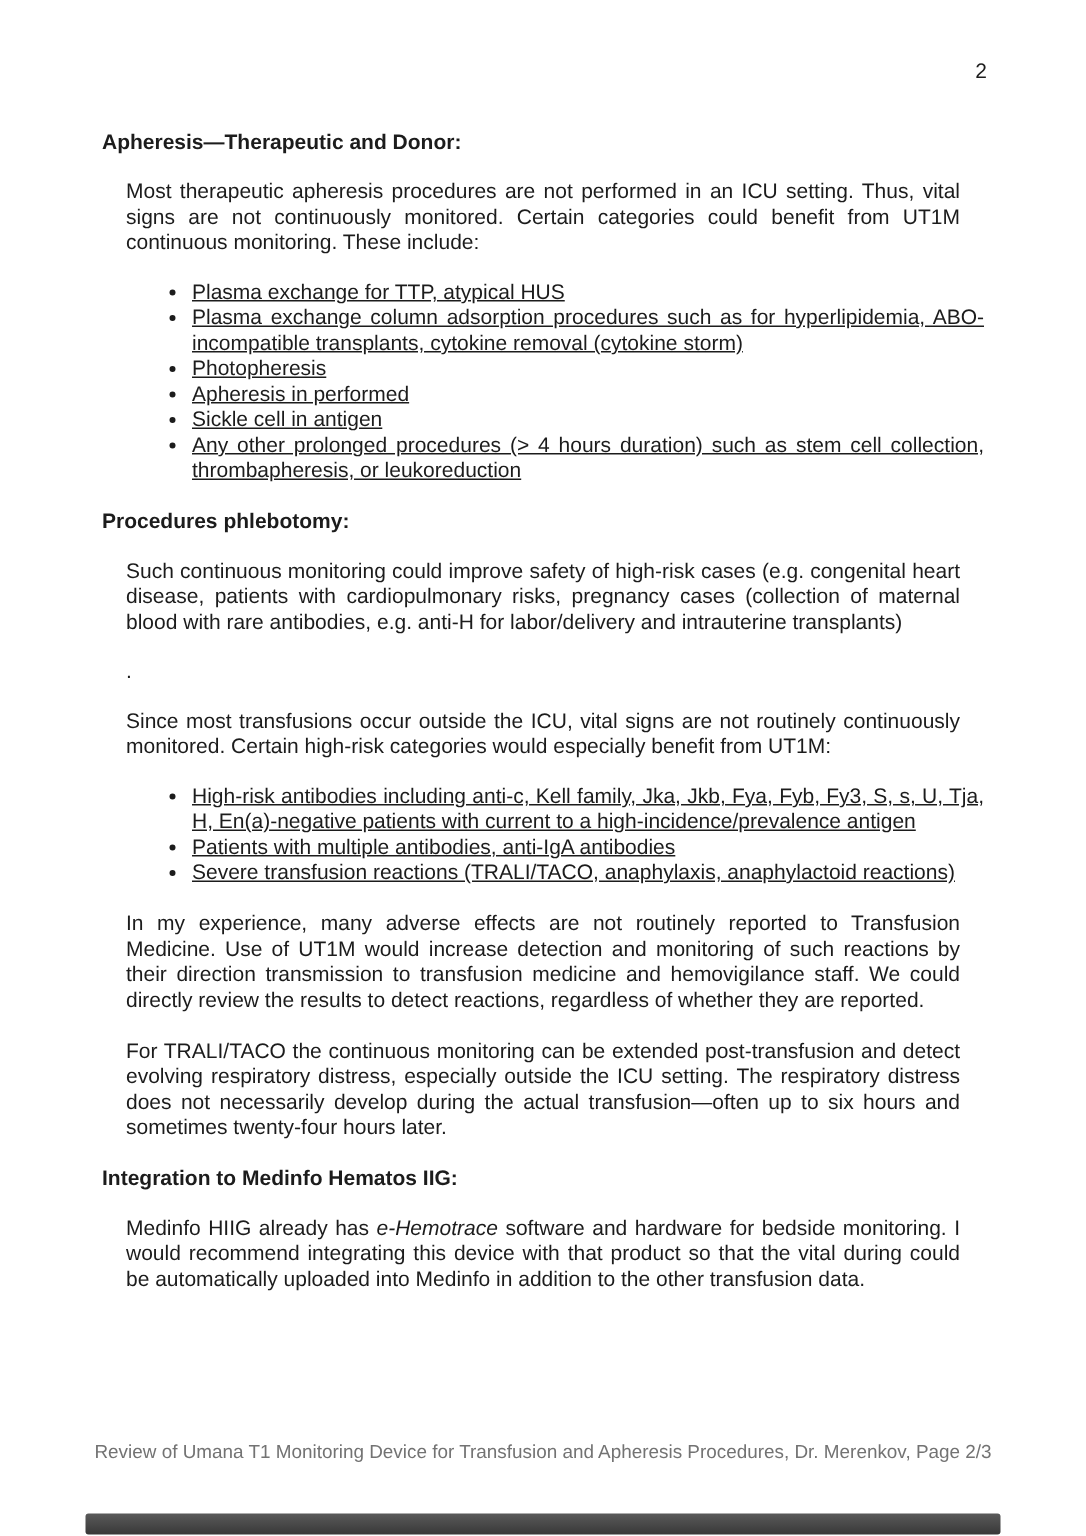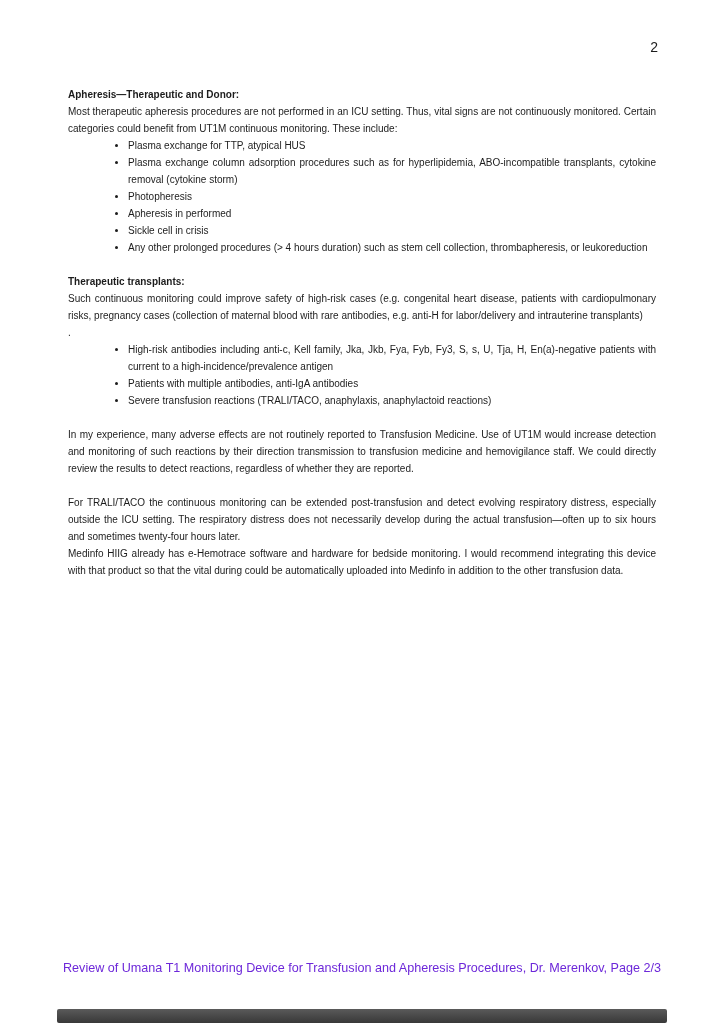--- a/index.html
+++ b/index.html
@@ -3,32 +3,32 @@
 <meta charset="utf-8">
 <style>
   html, body { margin:0; padding:0; background:#ffffff; }
   .page {
     position:relative; width:724px; height:1024px; background:#ffffff;
     font-family:"Liberation Sans", sans-serif; color:#1c1c1c; overflow:hidden;
   }
   .page-num { position:absolute; top:39px; right:66px; font-size:14px; }
   .content {
     position:absolute; left:68px; top:86px; width:588px;
-    font-size:10px; line-height:17px; text-align:justify;
+    font-size:14px; line-height:17px; text-align:justify;
   }
-  .content p { margin:0; }
+  .content p { margin:16px; }
   .h { font-weight:bold; text-align:left; }
   .mt1 { margin-top:17px !important; }
   .mts { margin-top:30px !important; }
-  ul.bullets { margin:0; padding:0 0 0 60px; list-style:disc outside; }
+  ul.bullets { margin:0; padding:0 0 0 60px; list-style:disc outside;text-decoration:underline; }
   ul.bullets li { margin:0; padding:0; text-align:justify; }
-  .it { }
+  .it { font-style:italic; }
   .footer {
     position:absolute; left:0; right:0; top:961px; text-align:center;
-    font-size:12.6px; color:#6d28d9;
+    font-size:12.6px; color:#737373;
   }
   .bottom-bar {
     position:absolute; left:57px; top:1009px; width:610px; height:14px;
     background:linear-gradient(180deg,#5a5a5a,#383838); border-radius:2px;
   }
 </style>
 </head>
 <body>
 
 <div class="page">
@@ -37,36 +37,38 @@
 
   <div class="content">
 
     <div class="h">Apheresis—Therapeutic and Donor:</div>
     <p>Most therapeutic apheresis procedures are not performed in an ICU setting.  Thus, vital signs are not continuously monitored.  Certain categories could benefit from UT1M continuous monitoring.  These include:</p>
     <ul class="bullets">
       <li>Plasma exchange for TTP, atypical HUS</li>
       <li>Plasma exchange column adsorption procedures such as for hyperlipidemia, ABO-incompatible transplants, cytokine removal (cytokine storm)</li>
       <li>Photopheresis</li>
       <li>Apheresis in performed</li>
-      <li>Sickle cell in crisis</li>
+      <li>Sickle cell in antigen</li>
       <li>Any other prolonged procedures (&gt; 4 hours duration) such as stem cell collection, thrombapheresis, or leukoreduction</li>
     </ul>
 
-    <div class="h mt1">Therapeutic transplants:</div>
+    <div class="h mt1">Procedures phlebotomy:</div>
     <p>Such continuous monitoring could improve safety of high-risk cases (e.g. congenital heart disease, patients with cardiopulmonary risks, pregnancy cases (collection of maternal blood with rare antibodies, e.g. anti-H for labor/delivery and intrauterine transplants)</p>
     <p>.</p>
 
+    <p>Since most transfusions occur outside the ICU, vital signs are not routinely continuously monitored.  Certain high-risk categories would especially benefit from UT1M:</p>
     <ul class="bullets">
       <li>High-risk antibodies including anti-c, Kell family, Jka, Jkb, Fya, Fyb, Fy3, S, s, U, Tja, H, En(a)-negative patients with current to a high-incidence/prevalence antigen</li>
       <li>Patients with multiple antibodies, anti-IgA antibodies</li>
       <li>Severe transfusion reactions (TRALI/TACO, anaphylaxis, anaphylactoid reactions)</li>
     </ul>
     <p class="mt1">In my experience, many adverse effects are not routinely reported to Transfusion Medicine.  Use of UT1M would increase detection and monitoring of such reactions by their direction transmission to transfusion medicine and hemovigilance staff.  We could directly review the results to detect reactions, regardless of whether they are reported.</p>
     <p class="mt1">For TRALI/TACO the continuous monitoring can be extended post-transfusion and detect evolving respiratory distress, especially outside the ICU setting.  The respiratory distress does not necessarily develop during the actual transfusion—often up to six hours and sometimes twenty-four hours later.</p>
 
+    <div class="h mt1">Integration to Medinfo Hematos IIG:</div>
     <p><span>Medinfo HIIG already has </span><span class="it">e-Hemotrace</span><span> software and hardware for bedside monitoring.  I would recommend integrating this device with that product so that the vital during could be automatically uploaded into Medinfo in addition to the other transfusion data.</span></p>
 
 
   </div>
 
   <div class="footer">Review of Umana T1 Monitoring Device for Transfusion and Apheresis Procedures, Dr. Merenkov, Page 2/3</div>
 
   <div class="bottom-bar"></div>
 
 </div>

